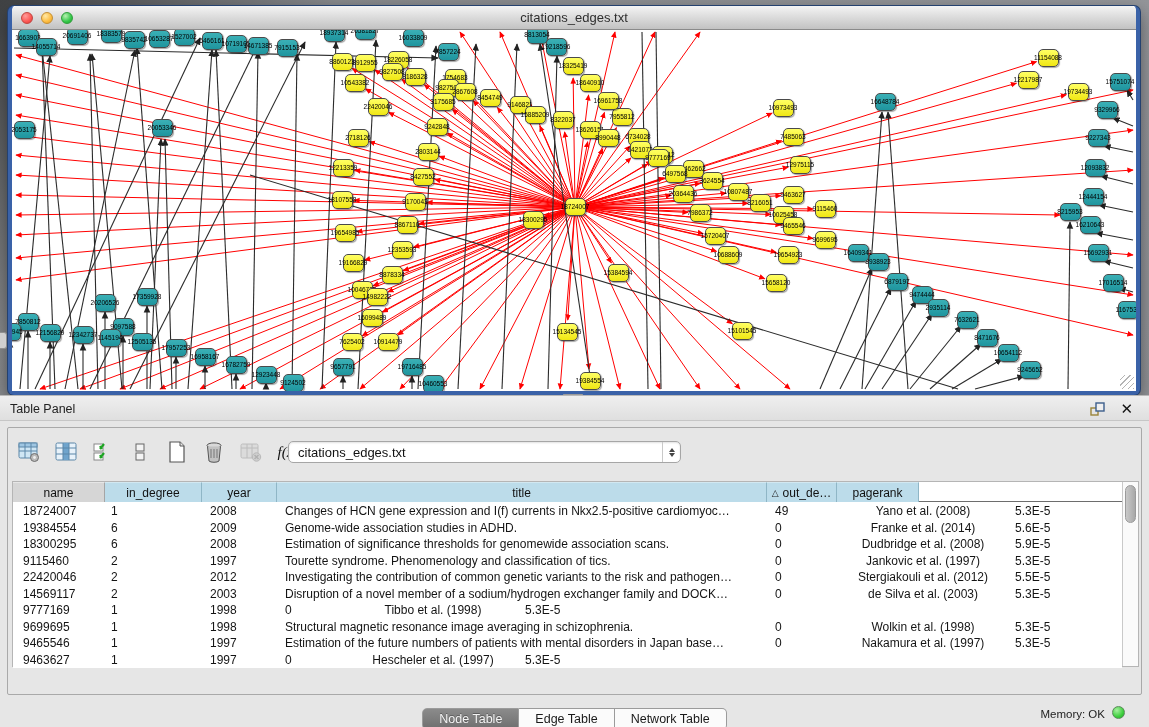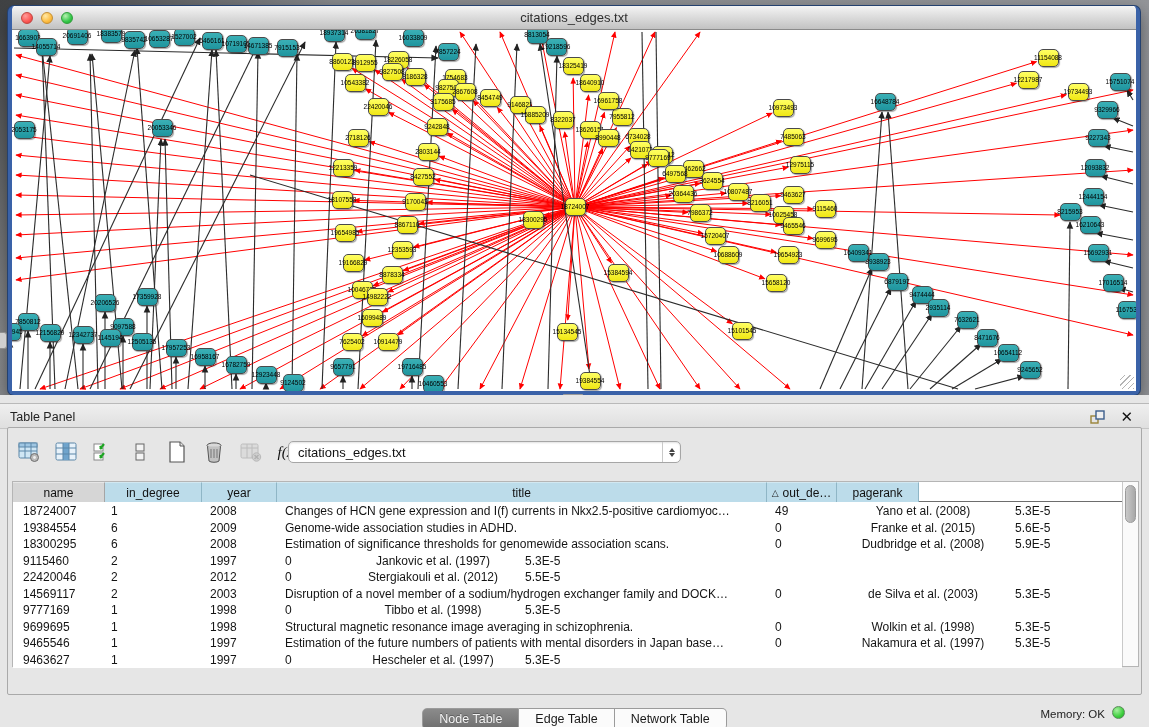--- a/index.html
+++ b/index.html
@@ -29,21 +29,21 @@
   .gn.t { background:linear-gradient(#3ab0b6,#1f959e); }
   .gn.y { background:linear-gradient(#ffff63,#f0e714); }
   .gn span { position:absolute; top:50%; left:50%; transform:translate(-50%,-50%);
     font-size:6.5px; line-height:1; color:#000; white-space:nowrap; }
   #resize-grip { position:absolute; right:2px; bottom:2px; width:14px; height:14px; opacity:.55;
     background:repeating-linear-gradient(135deg,transparent 0 3px,#777 3px 4px); }
 
   
   #bottom { position:absolute; left:0; top:395px; width:1149px; height:332px; background:#e6e6e6; }
   #tp-head { position:relative; height:26px; background:linear-gradient(#efefef,#dfdfdf);
-    border-top:1px solid #b9b9b9; border-bottom:1px solid #c6c6c6;margin-top:8px; }
+    border-top:1px solid #b9b9b9; border-bottom:1px solid #c6c6c6; }
   #tp-head .lbl { position:absolute; left:10px; top:6px; font-size:12.5px; color:#222; }
   #tp-float { position:absolute; right:44px; top:6px; width:15px; height:14px; cursor:pointer; }
   #tp-close { position:absolute; right:16px; top:4px; font-size:15px; font-weight:bold; color:#111; cursor:pointer; }
   #inner { position:absolute; left:7px; top:32px; width:1135px; height:268px;
     border:1px solid #a9a9a9; border-radius:2px; background:#e6e6e6; }
   #toolbar { position:absolute; left:8px; top:8px; height:32px; display:flex; align-items:center; gap:11px; }
   .tbtn { width:26px; height:26px; display:flex; align-items:center; justify-content:center; cursor:pointer; }
   #combo { position:absolute; left:280px; top:13px; width:393px; height:22px; background:#fff;
     border:1px solid #a6a6a6; border-radius:5px; box-shadow:inset 0 1px 2px rgba(0,0,0,.12);
     font-size:13px; color:#111; display:flex; align-items:center; cursor:pointer; }
@@ -780,44 +780,46 @@
               <div class="c" style="width: 70px; padding-left: 8px;">49</div>
               <div class="c" style="width: 172px; text-align: center;">Yano et al. (2008)</div>
               <div class="c" style="width: 82px; padding-left: 6px;">5.3E-5</div>
             </div>
             <div class="r">
               <div class="c" style="width: 92px; padding-left: 10px;">19384554</div>
               <div class="c" style="width: 97px; padding-left: 6px;">6</div>
               <div class="c" style="width: 75px; padding-left: 8px;">2009</div>
               <div class="c" style="width: 490px; padding-left: 8px;">Genome-wide association studies in ADHD.</div>
               <div class="c" style="width: 70px; padding-left: 8px;">0</div>
-              <div class="c" style="width: 172px; text-align: center;">Franke et al. (2015)</div>
+              <div class="c" style="width: 172px; text-align: center;">Franke et al. (2014)</div>
               <div class="c" style="width: 82px; padding-left: 6px;">5.6E-5</div>
             </div>
             <div class="r">
               <div class="c" style="width: 92px; padding-left: 10px;">18300295</div>
               <div class="c" style="width: 97px; padding-left: 6px;">6</div>
               <div class="c" style="width: 75px; padding-left: 8px;">2008</div>
               <div class="c" style="width: 490px; padding-left: 8px;">Estimation of significance thresholds for genomewide association scans.</div>
               <div class="c" style="width: 70px; padding-left: 8px;">0</div>
               <div class="c" style="width: 172px; text-align: center;">Dudbridge et al. (2008)</div>
               <div class="c" style="width: 82px; padding-left: 6px;">5.9E-5</div>
             </div>
             <div class="r">
               <div class="c" style="width: 92px; padding-left: 10px;">9115460</div>
               <div class="c" style="width: 97px; padding-left: 6px;">2</div>
               <div class="c" style="width: 75px; padding-left: 8px;">1997</div>
+              <div class="c" style="width: 490px; padding-left: 8px;">Tourette syndrome. Phenomenology and classification of tics.</div>
               <div class="c" style="width: 70px; padding-left: 8px;">0</div>
               <div class="c" style="width: 172px; text-align: center;">Jankovic et al. (1997)</div>
               <div class="c" style="width: 82px; padding-left: 6px;">5.3E-5</div>
             </div>
             <div class="r">
               <div class="c" style="width: 92px; padding-left: 10px;">22420046</div>
               <div class="c" style="width: 97px; padding-left: 6px;">2</div>
               <div class="c" style="width: 75px; padding-left: 8px;">2012</div>
+              <div class="c" style="width: 490px; padding-left: 8px;">Investigating the contribution of common genetic variants to the risk and pathogen…</div>
               <div class="c" style="width: 70px; padding-left: 8px;">0</div>
               <div class="c" style="width: 172px; text-align: center;">Stergiakouli et al. (2012)</div>
               <div class="c" style="width: 82px; padding-left: 6px;">5.5E-5</div>
             </div>
             <div class="r">
               <div class="c" style="width: 92px; padding-left: 10px;">14569117</div>
               <div class="c" style="width: 97px; padding-left: 6px;">2</div>
               <div class="c" style="width: 75px; padding-left: 8px;">2003</div>
               <div class="c" style="width: 490px; padding-left: 8px;">Disruption of a novel member of a sodium/hydrogen exchanger family and DOCK…</div>
               <div class="c" style="width: 70px; padding-left: 8px;">0</div>

